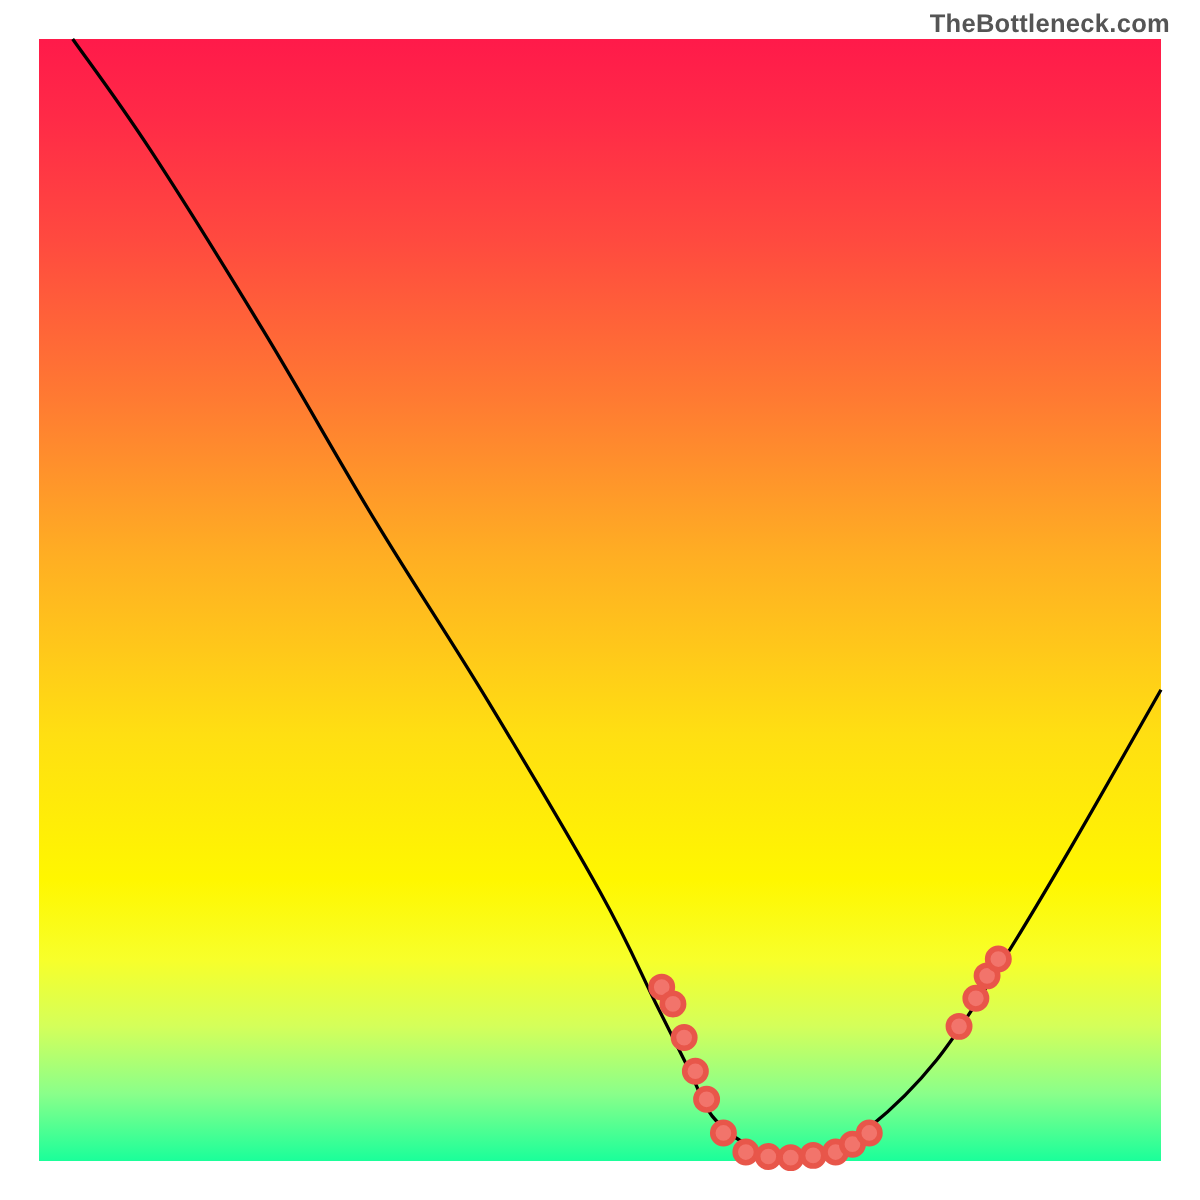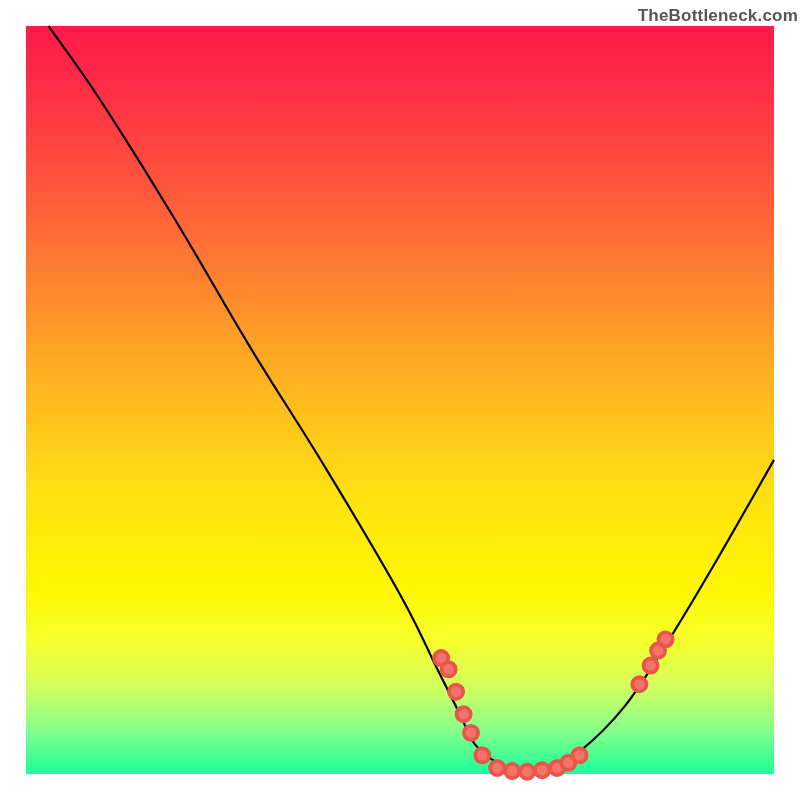--- a/index.html
+++ b/index.html
@@ -25,21 +25,21 @@
       #ffdf12 62%,
       #fff700 75%,
       #f7ff2a 82%,
       #d4ff5a 88%,
       #8aff8a 94%,
       #1aff9a 100%
     );
   }
   .watermark {
     position: absolute;
-    right: 2px;
+    right: 20px;
     top: 6px;
     font-size: 17px;
     font-weight: bold;
     color: #555;
     letter-spacing: 0.2px;
   }
   svg.curve {
     position: absolute;
     left: 0; top: 0;
     width: 748px;

